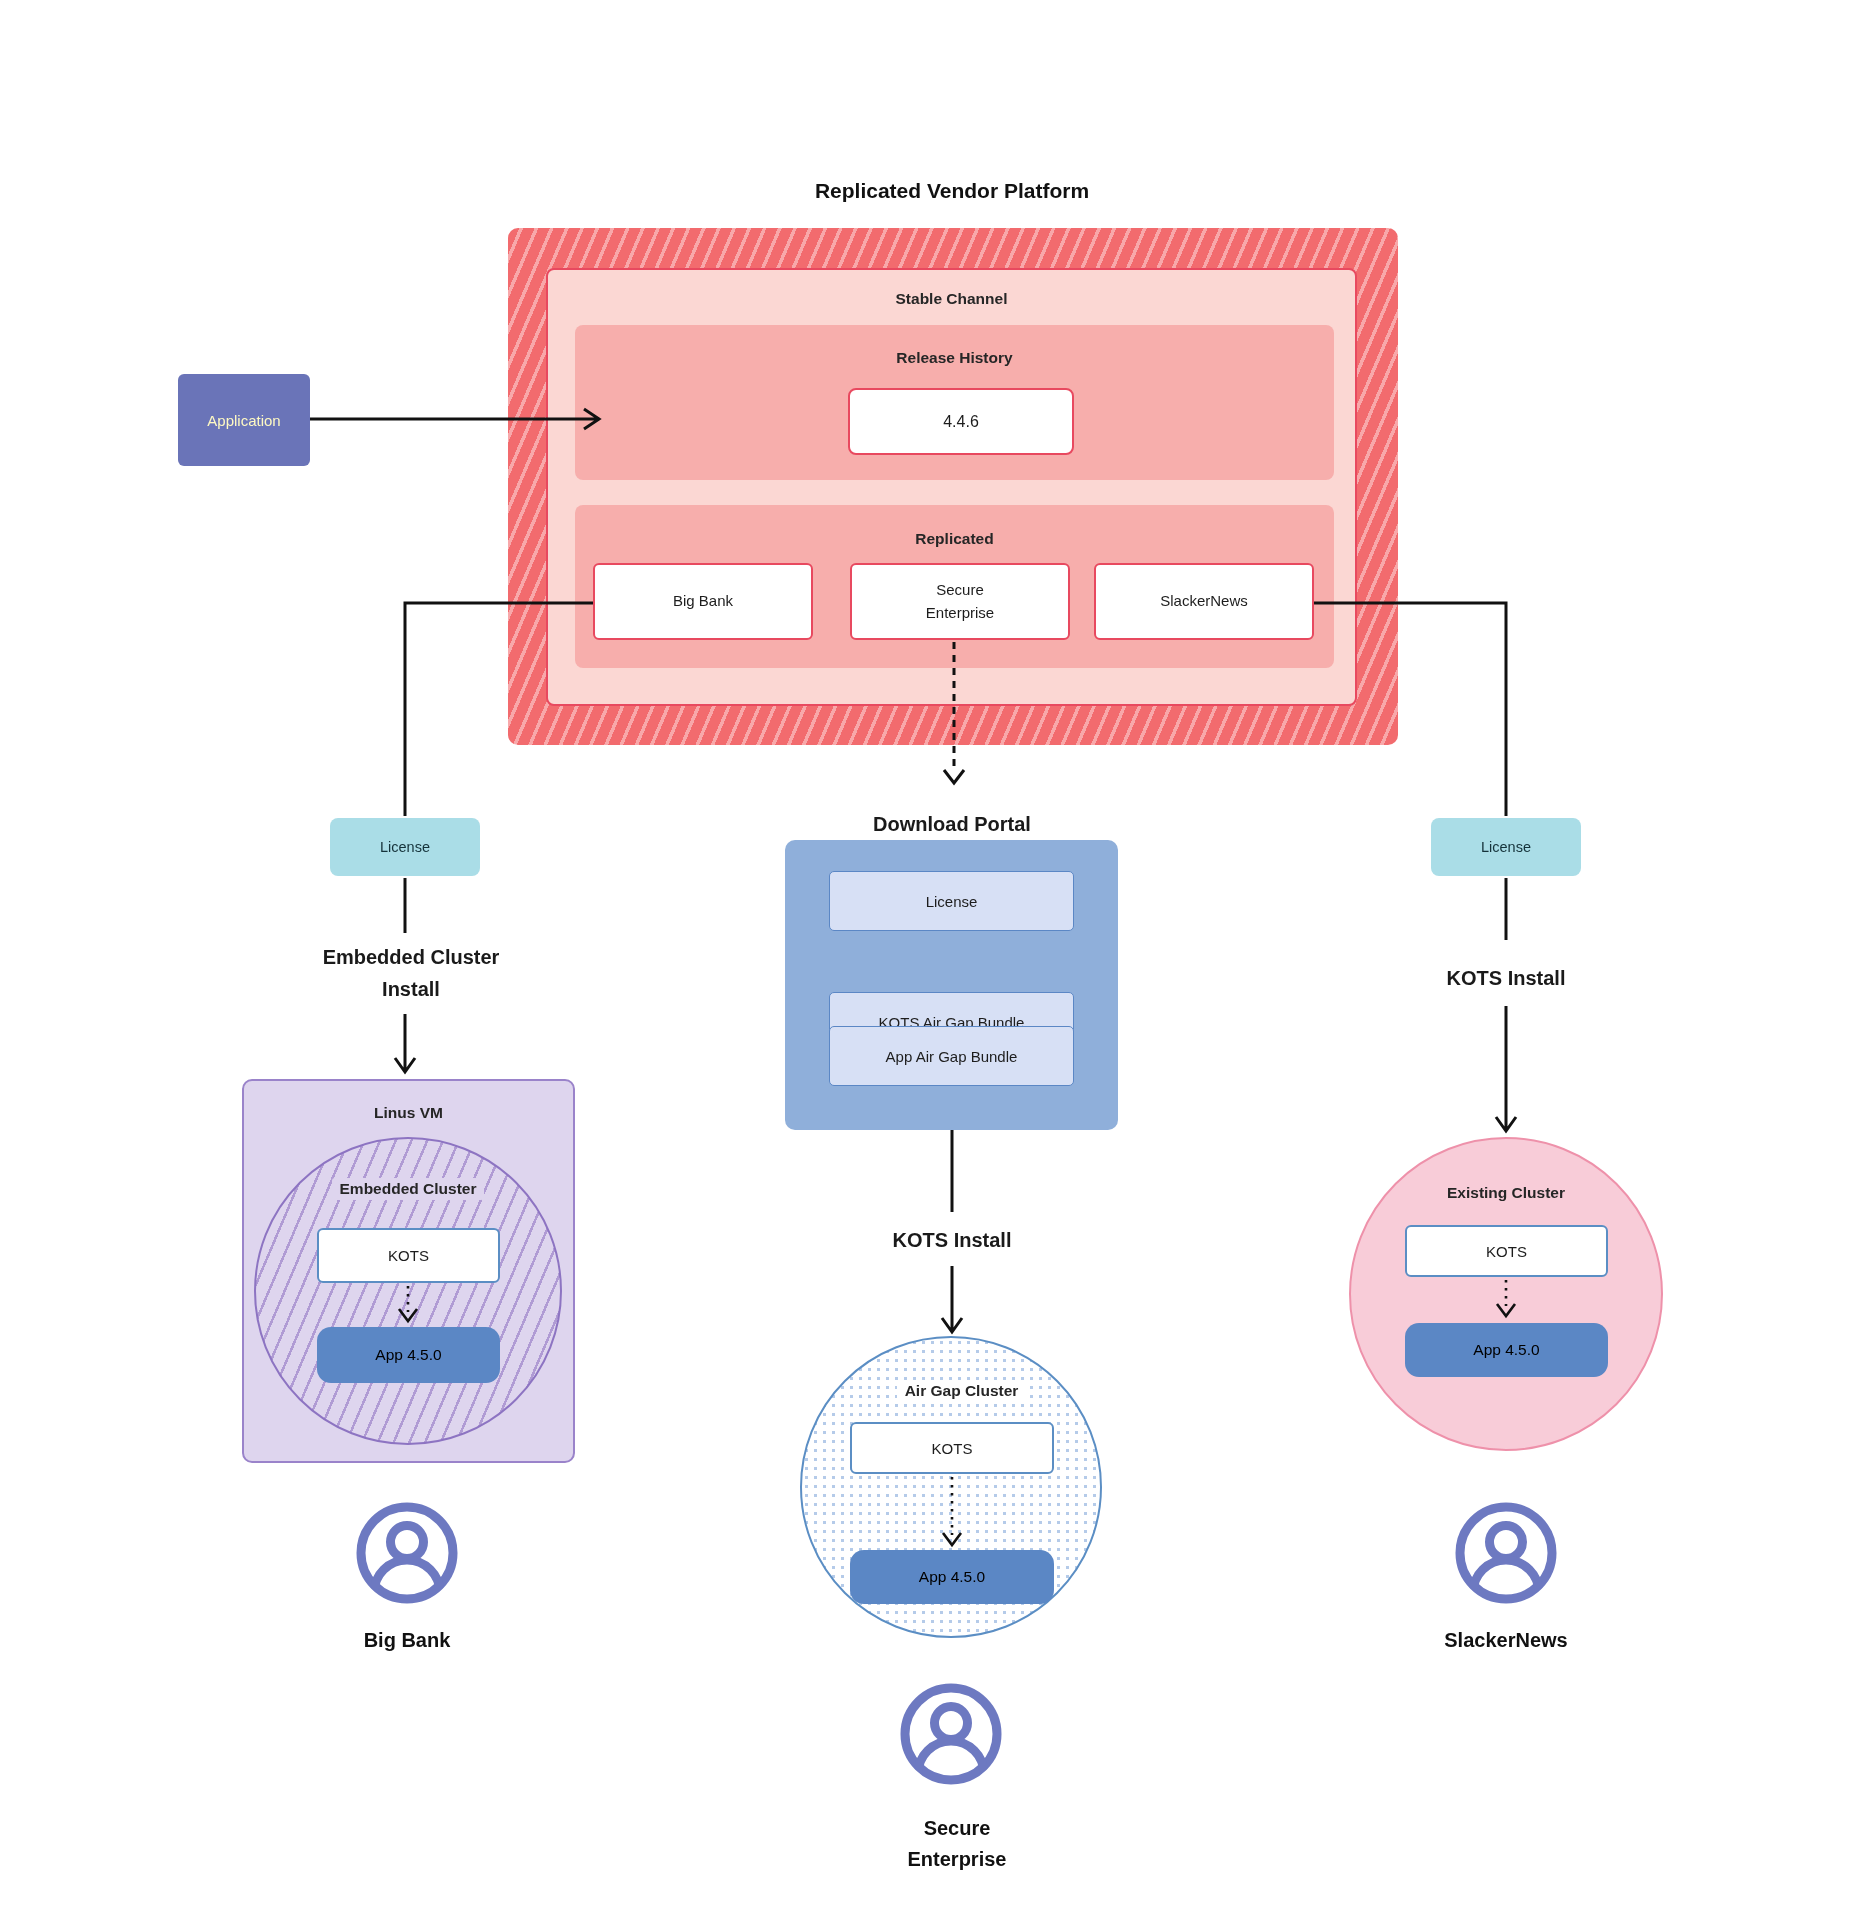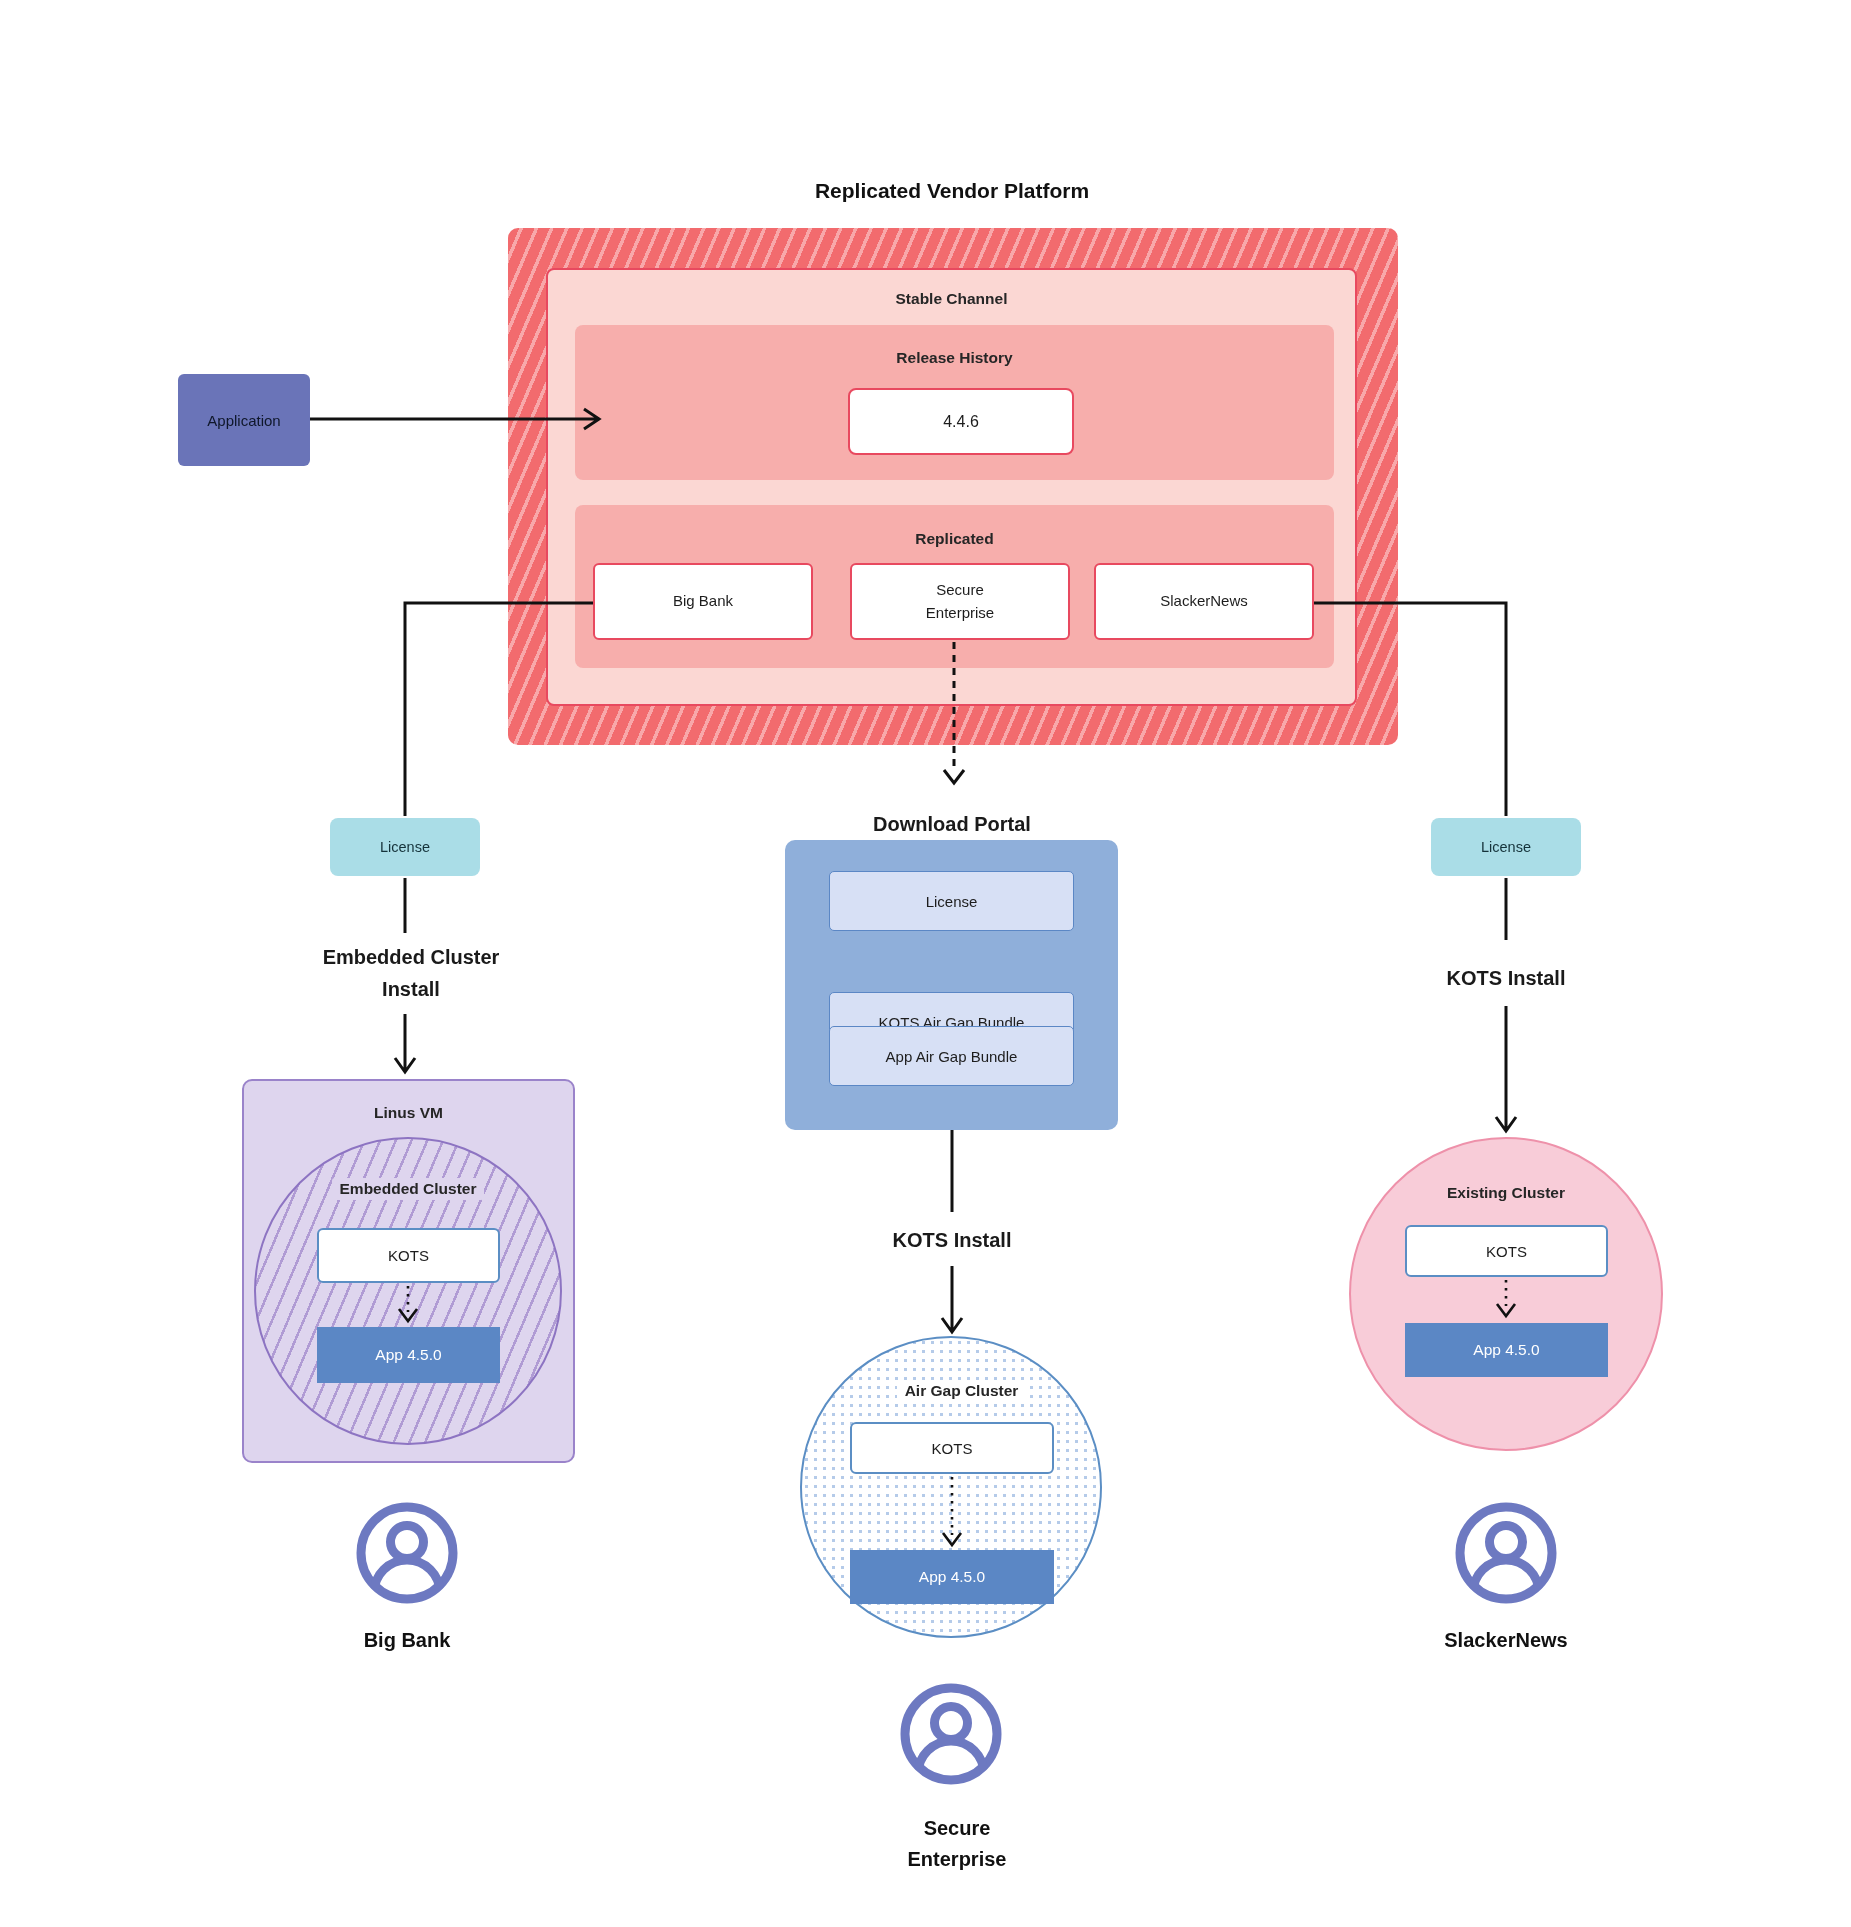--- a/index.html
+++ b/index.html
@@ -12,29 +12,29 @@
   .sec-label{font-size:15.5px;font-weight:600;color:#262626;}
   .flow-label{font-size:20px;font-weight:600;color:#1a1a1a;line-height:1.6;}
   .name-label{font-size:20px;font-weight:600;color:#111;line-height:1.55;}
 
   .hatch-red{background:repeating-linear-gradient(113deg,#f26b6e 0px,#f26b6e 10.5px,#f8a8aa 10.5px,#f8a8aa 14px);border-radius:10px;}
   .stable{background:#fbd7d3;border:2px solid #e8495f;border-radius:8px;}
   .pink-panel{background:#f7aeac;border-radius:8px;}
   .rel-current{background:#e8495f;border-radius:8px;color:#fff;font-size:16px;}
   .rel-prev{background:#fff;border:2px solid #e8495f;border-radius:8px;font-size:16px;color:#1d1d1d;}
   .cust-box{background:#fff;border:2px solid #e8495f;border-radius:6px;font-size:15px;line-height:1.5;}
-  .app-box{background:#6a74b8;border-radius:6px;color:#0f172a;font-size:15px;}
+  .app-box{background:#6a74b8;border-radius:6px;color:#fef9c3;font-size:15px;}
   .license-box{background:#aadde7;border-radius:8px;font-size:14.5px;color:#15323a;}
   .purple-vm{background:#ded5ee;border:2px solid #9a83ca;border-radius:10px;}
   .hatch-purple{background:repeating-linear-gradient(113deg,#ded5ee 0px,#ded5ee 12px,#b09bd4 12px,#b09bd4 14.5px);
                 border:2.5px solid #8d74c2;border-radius:50%;}
   .chip-lav{background:#ded5ee;padding:2px 8px;border-radius:3px;}
   .chip-white{background:#ffffff;padding:2px 8px;border-radius:3px;margin-left:19px;}
   .kots-box{background:#fff;border:2px solid #5b8ec4;border-radius:6px;font-size:15px;}
-  .appver-box{background:#5b87c5;border-radius:0;color:#ffffff;font-size:15.5px;}
+  .appver-box{background:#5b87c5;border-radius:14px;color:#000000;font-size:15.5px;}
   .portal{background:#8fafda;border-radius:10px;}
   .portal-item{background:#d7e0f5;border:1.5px solid #5b87c5;border-radius:5px;font-size:15px;}
   .dots-circle{background-color:#ffffff;
                background-image:radial-gradient(circle,#b5cbe9 1.6px,rgba(255,255,255,0) 1.8px);
                background-size:9px 9px;border:2px solid #5b8ec4;border-radius:50%;}
   .pink-circle{background:#f8ccd8;border:2px solid #ee91aa;border-radius:50%;}
   svg{display:block;}
   .overlay{position:absolute;left:0;top:0;pointer-events:none;}
 </style>
 </head>

